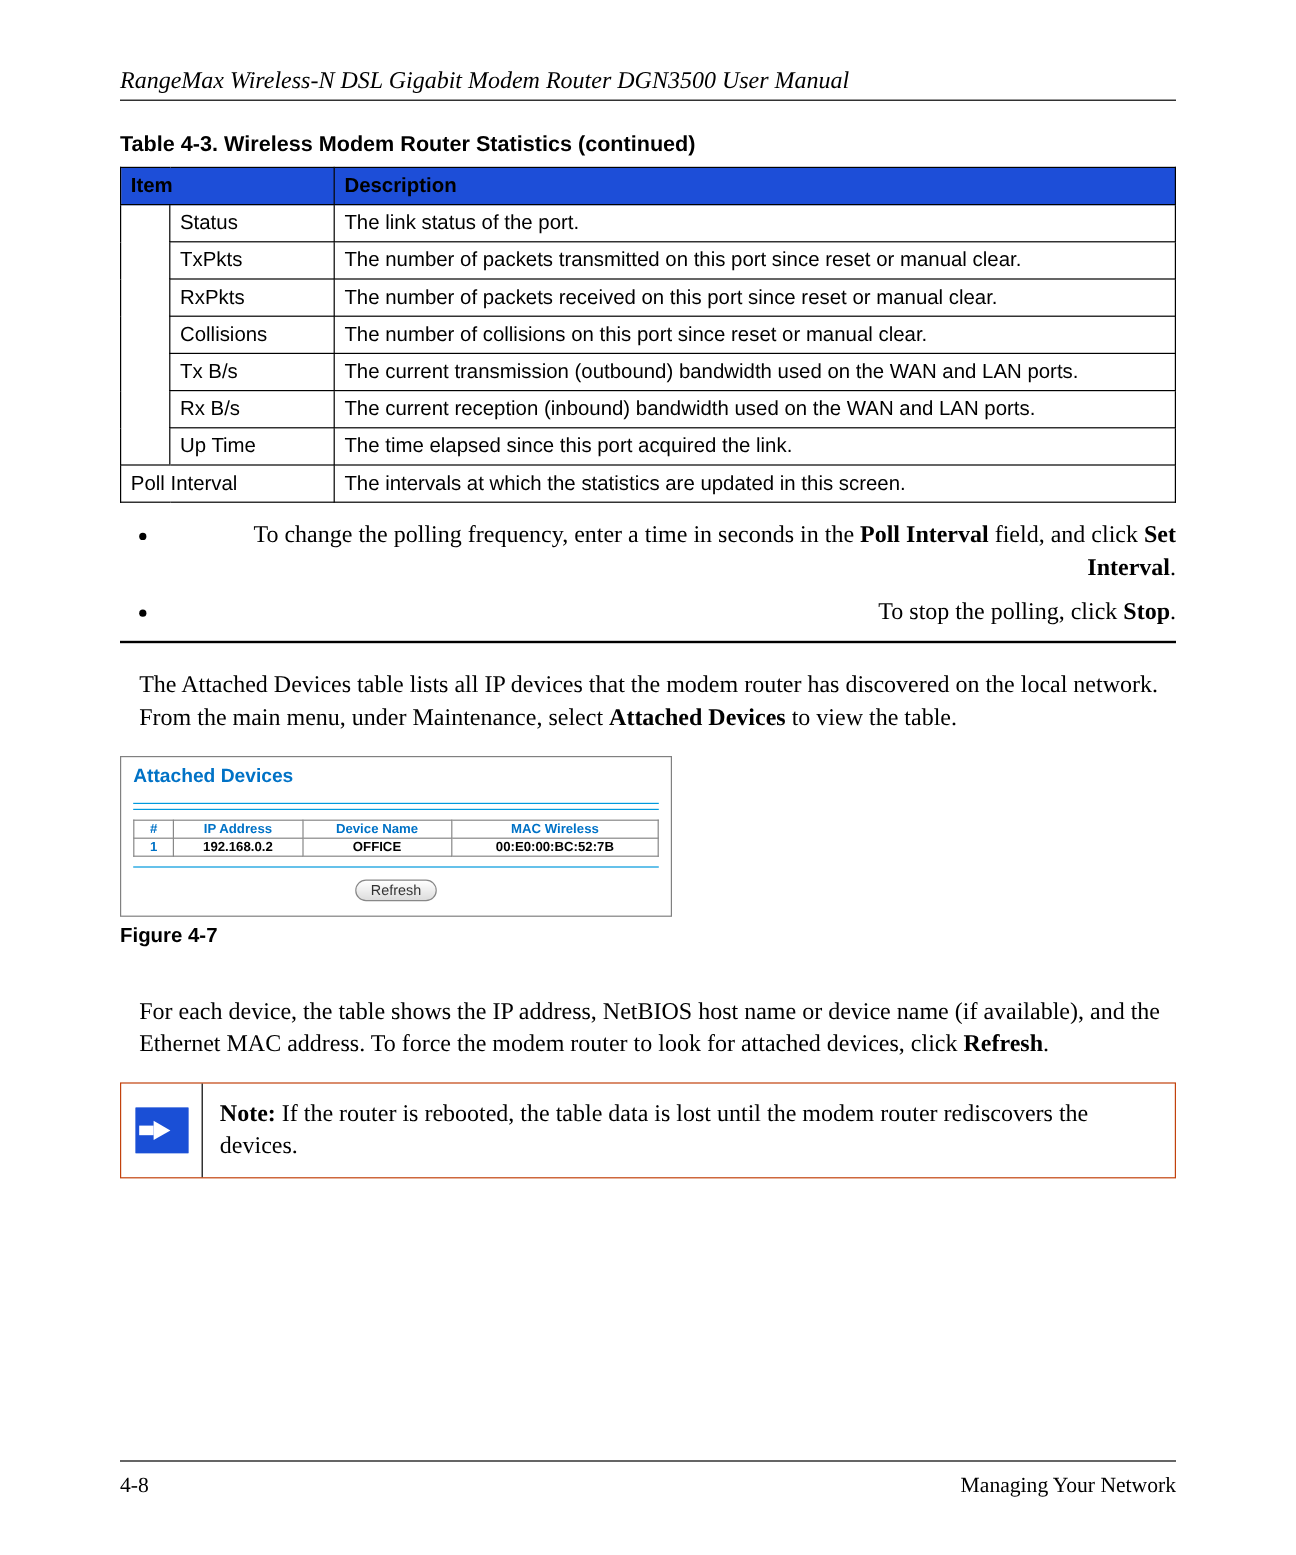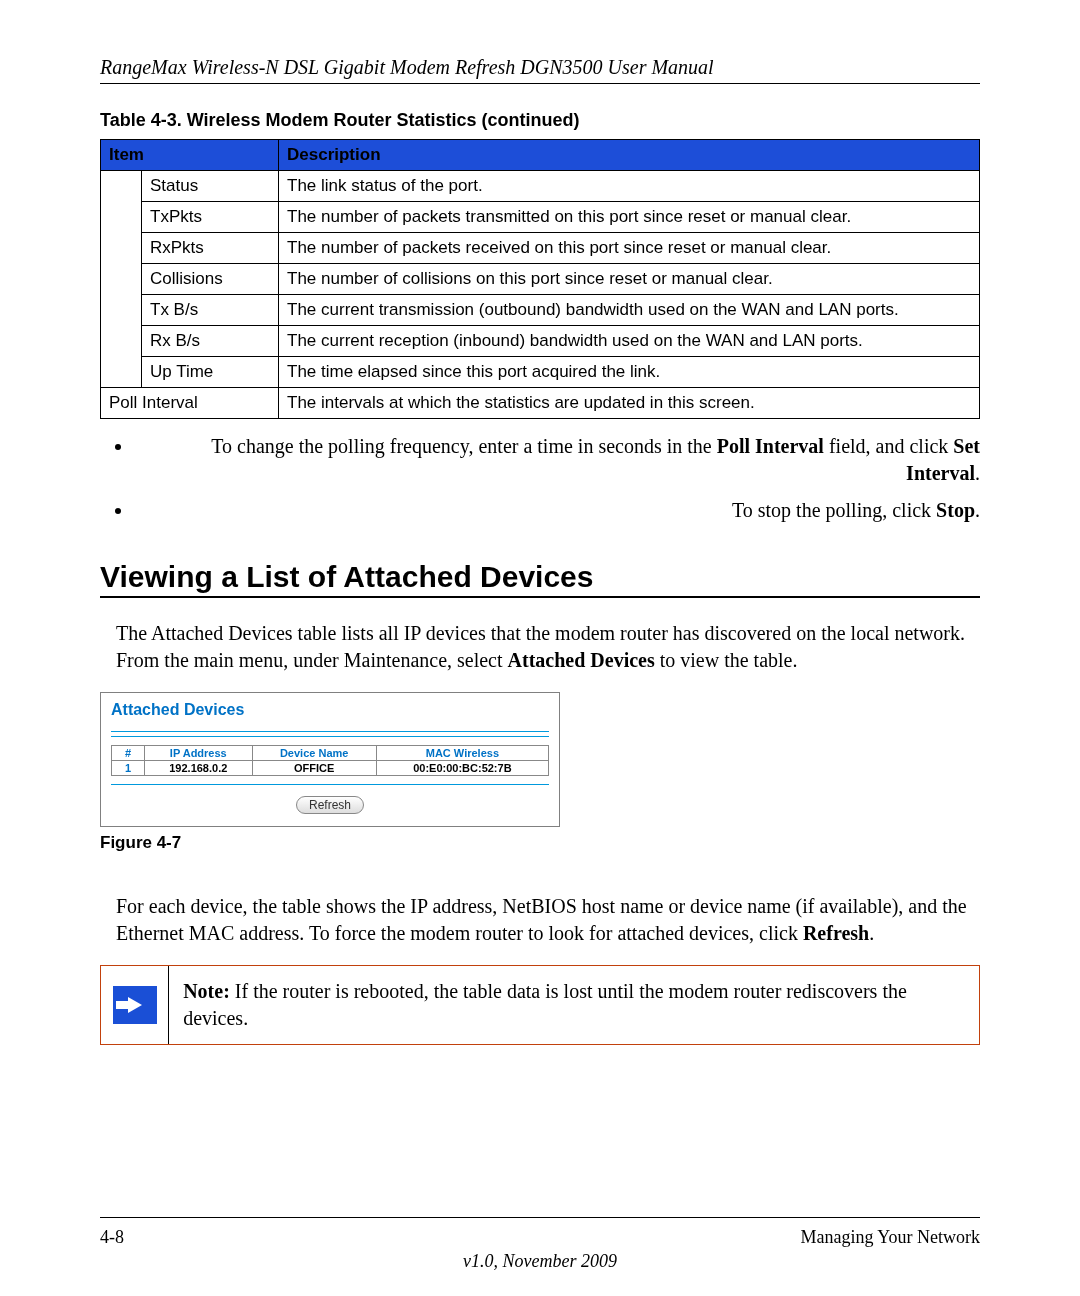--- a/index.html
+++ b/index.html
@@ -214,21 +214,21 @@
     text-align: center;
     font-style: italic;
     font-size: 18px;
   }
 </style>
 </head>
 <body>
 
 <div class="page">
 
-  <div class="header-title">RangeMax Wireless-N DSL Gigabit Modem Refresh DGN3500 User Manual</div>
+  <div class="header-title">RangeMax Wireless-N DSL Gigabit Modem Router DGN3500 User Manual</div>
   <hr class="header-rule">
 
   <div class="table-caption">Table 4-3.  Wireless Modem Router Statistics  (continued)</div>
 
   <table class="stats">
     <thead>
       <tr>
         <th colspan="2">Item</th>
         <th>Description</th>
       </tr>
@@ -272,21 +272,20 @@
 
   <ul class="body-list">
     <li>
       <span>To change the polling frequency, enter a time in seconds in the </span><b>Poll Interval</b><span> field, and click </span><b>Set Interval</b><span>.</span>
     </li>
     <li>
       <span>To stop the polling, click </span><b>Stop</b><span>.</span>
     </li>
   </ul>
 
-  <h2 class="section-heading">Viewing a List of Attached Devices</h2>
   <hr class="section-rule">
 
   <p class="body">
     <span>The Attached Devices table lists all IP devices that the modem router has discovered on the local network. From the main menu, under Maintenance, select </span><b>Attached Devices</b><span> to view the table.</span>
   </p>
 
   <div class="router-screenshot">
     <div class="rs-title">Attached Devices</div>
     <hr class="rs-rule">
     <hr class="rs-rule">
@@ -327,15 +326,14 @@
     <div class="note-text">
       <b>Note:</b><span> If the router is rebooted, the table data is lost until the modem router rediscovers the devices.</span>
     </div>
   </div>
 
   <hr class="footer-rule">
   <div class="footer">
     <span>4-8</span>
     <span>Managing Your Network</span>
   </div>
-  <div class="footer-version">v1.0, November 2009</div>
 
 </div>
 
 </body></html>

